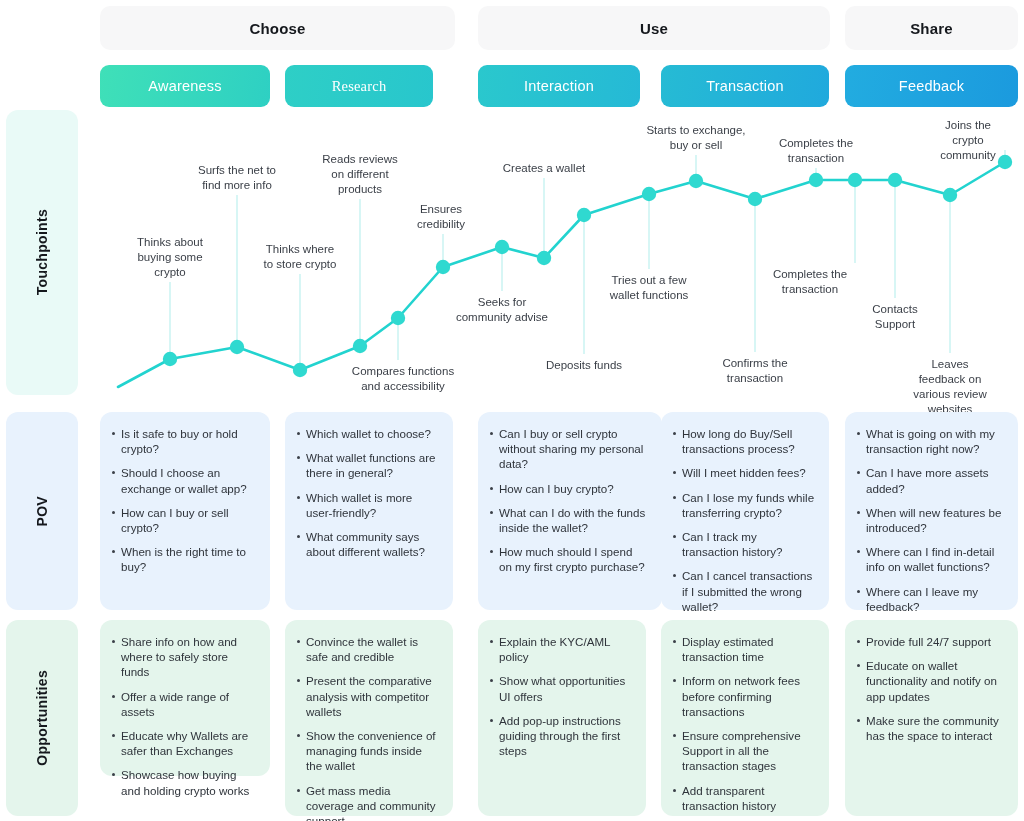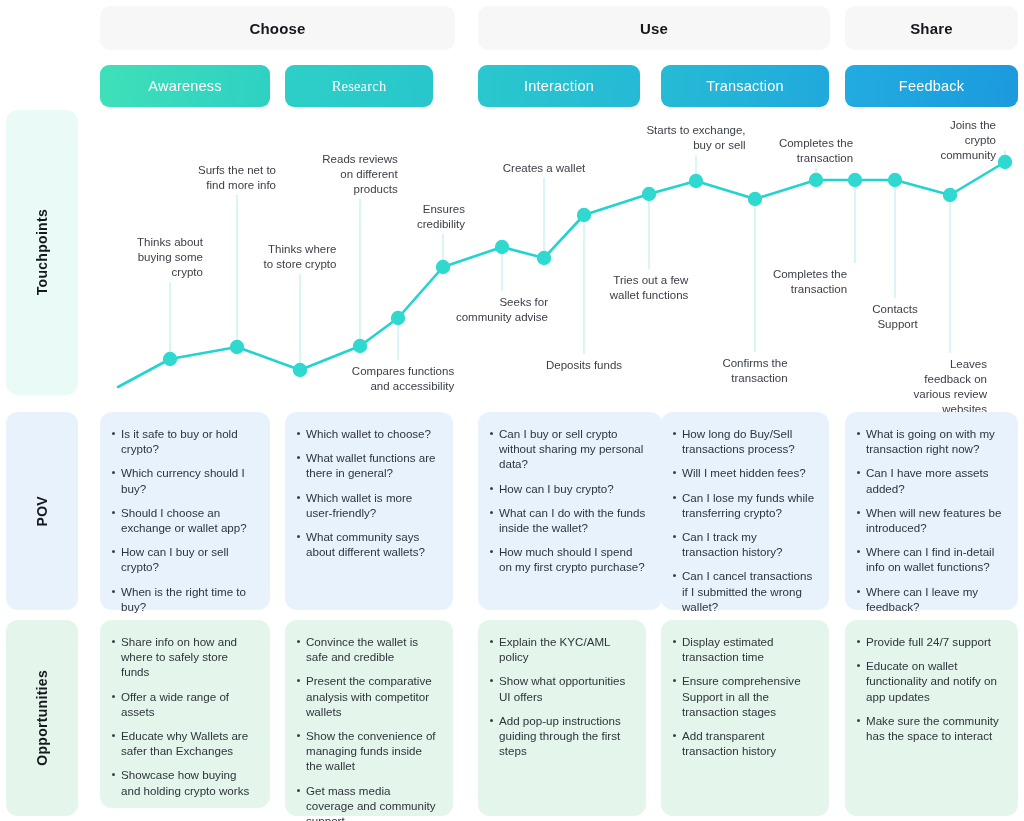--- a/index.html
+++ b/index.html
@@ -47,21 +47,21 @@
   .rl-touchpoints { background: #e9faf7; }
   .rl-pov         { background: #e8f2fd; }
   .rl-opps        { background: #e4f5ec; }
 
   
   #chart-area { position: absolute; left: 0; top: 110px; width: 1024px; height: 290px; }
   #chart-svg  { position: absolute; left: 0; top: 0; }
   .tp-label {
     position: absolute;
     font-size: 11.5px; line-height: 15px; color: #3a3f47;
-    text-align: right; white-space: pre-line;
+    text-align: center; white-space: pre-line;
     transform: translateX(-50%);
   }
 
   
   .card {
     position: absolute;
     border-radius: 12px;
     padding: 14px 14px 12px 12px;
   }
   .card-pov  { background: #e8f2fd; }
@@ -179,21 +179,20 @@
 Support</div>
       <div class="tp-label" style="left: 950px; top: 247px;">Leaves feedback on
 various review websites</div>
       <div class="tp-label" style="left: 968px; top: 8px;">Joins the crypto
 community</div>
     </div>
   <div id="pov-row">
       <div class="card card-pov" style="left: 100px; top: 412px; width: 170px; height: 198px;">
         <ul>
           <li>Is it safe to buy or hold crypto?</li>
-          <li>Which currency should I buy?</li>
           <li>Should I choose an exchange or wallet app?</li>
           <li>How can I buy or sell crypto?</li>
           <li>When is the right time to buy?</li>
         </ul>
       </div>
       <div class="card card-pov" style="left: 285px; top: 412px; width: 168px; height: 198px;">
         <ul>
           <li>Which wallet to choose?</li>
           <li>What wallet functions are there in general?</li>
           <li>Which wallet is more user-friendly?</li>
@@ -221,21 +220,21 @@
         <ul>
           <li>What is going on with my transaction right now?</li>
           <li>Can I have more assets added?</li>
           <li>When will new features be introduced?</li>
           <li>Where can I find in-detail info on wallet functions?</li>
           <li>Where can I leave my feedback?</li>
         </ul>
       </div>
     </div>
   <div id="opps-row">
-      <div class="card card-opps" style="left: 100px; top: 620px; width: 170px; height: 188px;">
+      <div class="card card-opps" style="left: 100px; top: 620px; width: 170px; height: 156px;">
         <ul>
           <li>Share info on how and where to safely store funds</li>
           <li>Offer a wide range of assets</li>
           <li>Educate why Wallets are safer than Exchanges</li>
           <li>Showcase how buying and holding crypto works</li>
         </ul>
       </div>
       <div class="card card-opps" style="left: 285px; top: 620px; width: 168px; height: 196px;">
         <ul>
           <li>Convince the wallet is safe and credible</li>
@@ -247,20 +246,21 @@
       <div class="card card-opps" style="left: 478px; top: 620px; width: 168px; height: 196px;">
         <ul>
           <li>Explain the KYC/AML policy</li>
           <li>Show what opportunities UI offers</li>
           <li>Add pop-up instructions guiding through the first steps</li>
         </ul>
       </div>
       <div class="card card-opps" style="left: 661px; top: 620px; width: 168px; height: 196px;">
         <ul>
           <li>Display estimated transaction time</li>
+          <li>Inform on network fees before confirming transactions</li>
           <li>Ensure comprehensive Support in all the transaction stages</li>
           <li>Add transparent transaction history</li>
         </ul>
       </div>
       <div class="card card-opps" style="left: 845px; top: 620px; width: 173px; height: 196px;">
         <ul>
           <li>Provide full 24/7 support</li>
           <li>Educate on wallet functionality and notify on app updates</li>
           <li>Make sure the community has the space to interact</li>
         </ul>

